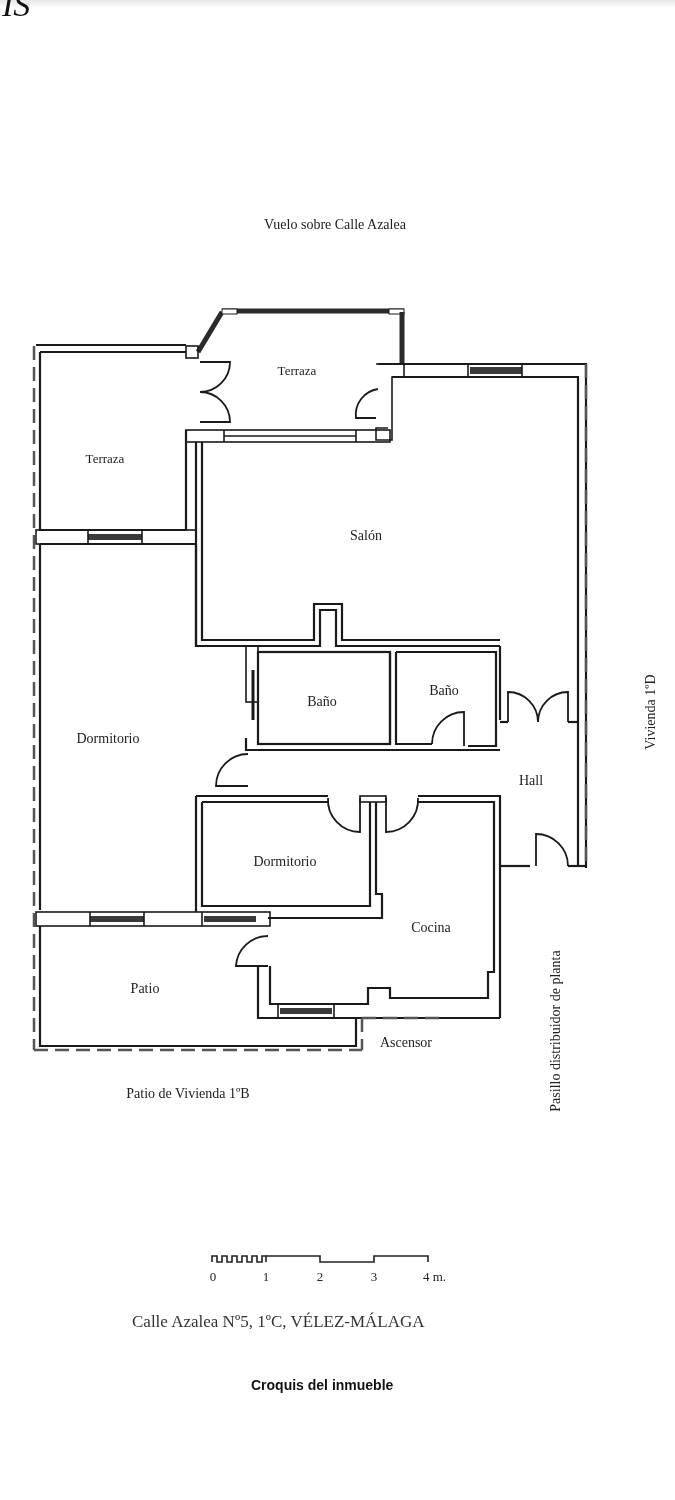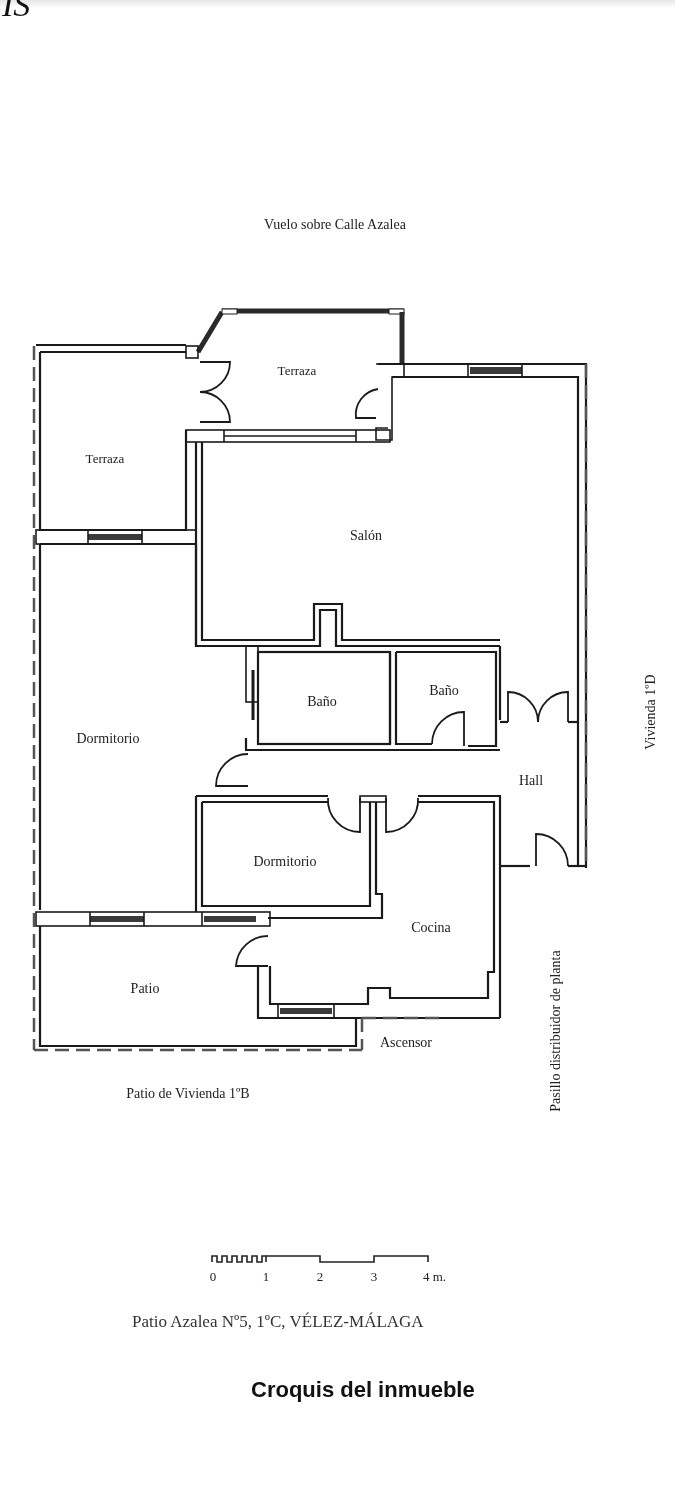--- a/index.html
+++ b/index.html
@@ -12,21 +12,21 @@
   svg.plan { position: absolute; left: 0; top: 0; }
   .serif { font-family: "Liberation Serif", serif; fill: #222; }
   .wall { fill: none; stroke: #1a1a1a; stroke-width: 2.2; }
   .wall-thin { fill: none; stroke: #1a1a1a; stroke-width: 1.6; }
   .thick { fill: none; stroke: #2a2a2a; stroke-width: 5; }
   .dash { fill: none; stroke: #555; stroke-width: 2.5; stroke-dasharray: 14 7; }
   .door { fill: none; stroke: #1a1a1a; stroke-width: 1.8; }
   .window-fill { fill: #3a3a3a; }
   .caption { position: absolute; font-family: "Liberation Serif", serif; color: #333; font-size: 17px; }
   .title { position: absolute; font-family: "Liberation Sans", sans-serif; font-weight: bold;
-           color: #111; font-size: 22px; }
+           color: #111; font-size: 14px; }
 </style>
 </head>
 <body>
 
 <div class="page">
   <div class="topbar"></div>
   <div class="corner-text">IS</div>
 
   <svg class="plan" width="675" height="1500" viewBox="0 0 675 1500">
 
@@ -176,15 +176,15 @@
       <polyline fill="none" stroke="#222" stroke-width="1.6" points="212,1262 212,1256 217,1256 217,1262 222,1262 222,1256 227,1256 227,1262 232,1262 232,1256 237,1256 237,1262 242,1262 242,1256 247,1256 247,1262 252,1262 252,1256 257,1256 257,1262 262,1262 262,1256 266,1256 266,1262"></polyline>
       <polyline fill="none" stroke="#222" stroke-width="1.6" points="266,1256 320,1256 320,1262 374,1262 374,1256 428,1256 428,1262"></polyline>
       <text class="serif" x="213" y="1281" font-size="13" text-anchor="middle">0</text>
       <text class="serif" x="266" y="1281" font-size="13" text-anchor="middle">1</text>
       <text class="serif" x="320" y="1281" font-size="13" text-anchor="middle">2</text>
       <text class="serif" x="374" y="1281" font-size="13" text-anchor="middle">3</text>
       <text class="serif" x="423" y="1281" font-size="13" text-anchor="start">4 m.</text>
     </g>
   </svg>
 
-  <div class="caption" style="left:132px; top:1312px;">Patio Azalea Nº5, 1ºC,  VÉLEZ-MÁLAGA</div>
+  <div class="caption" style="left:132px; top:1312px;">Calle Azalea Nº5, 1ºC,  VÉLEZ-MÁLAGA</div>
   <div class="title" style="left:251px; top:1377px;">Croquis del inmueble</div>
 </div>
 
 </body></html>

